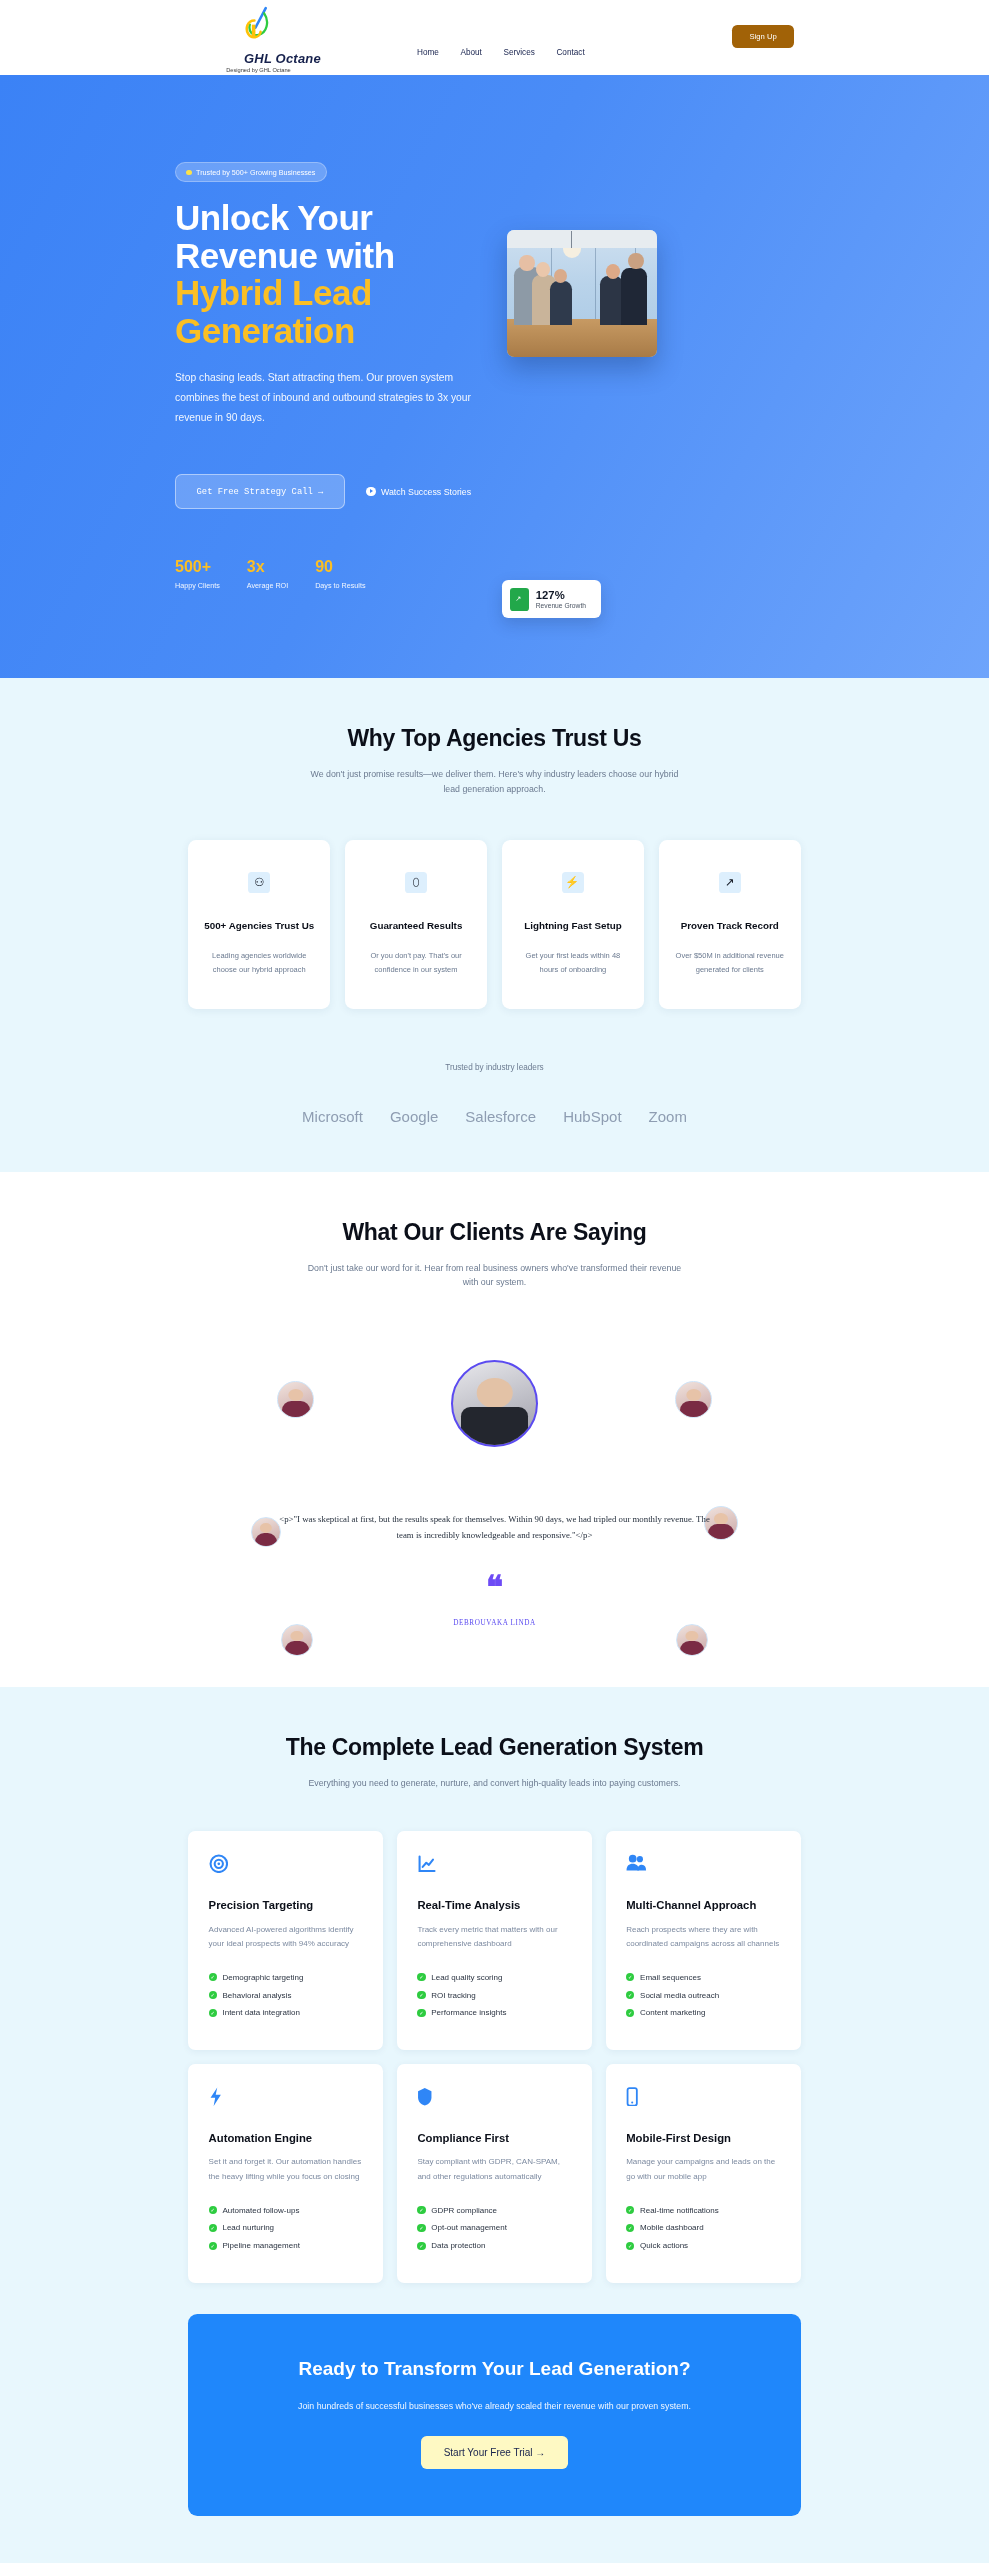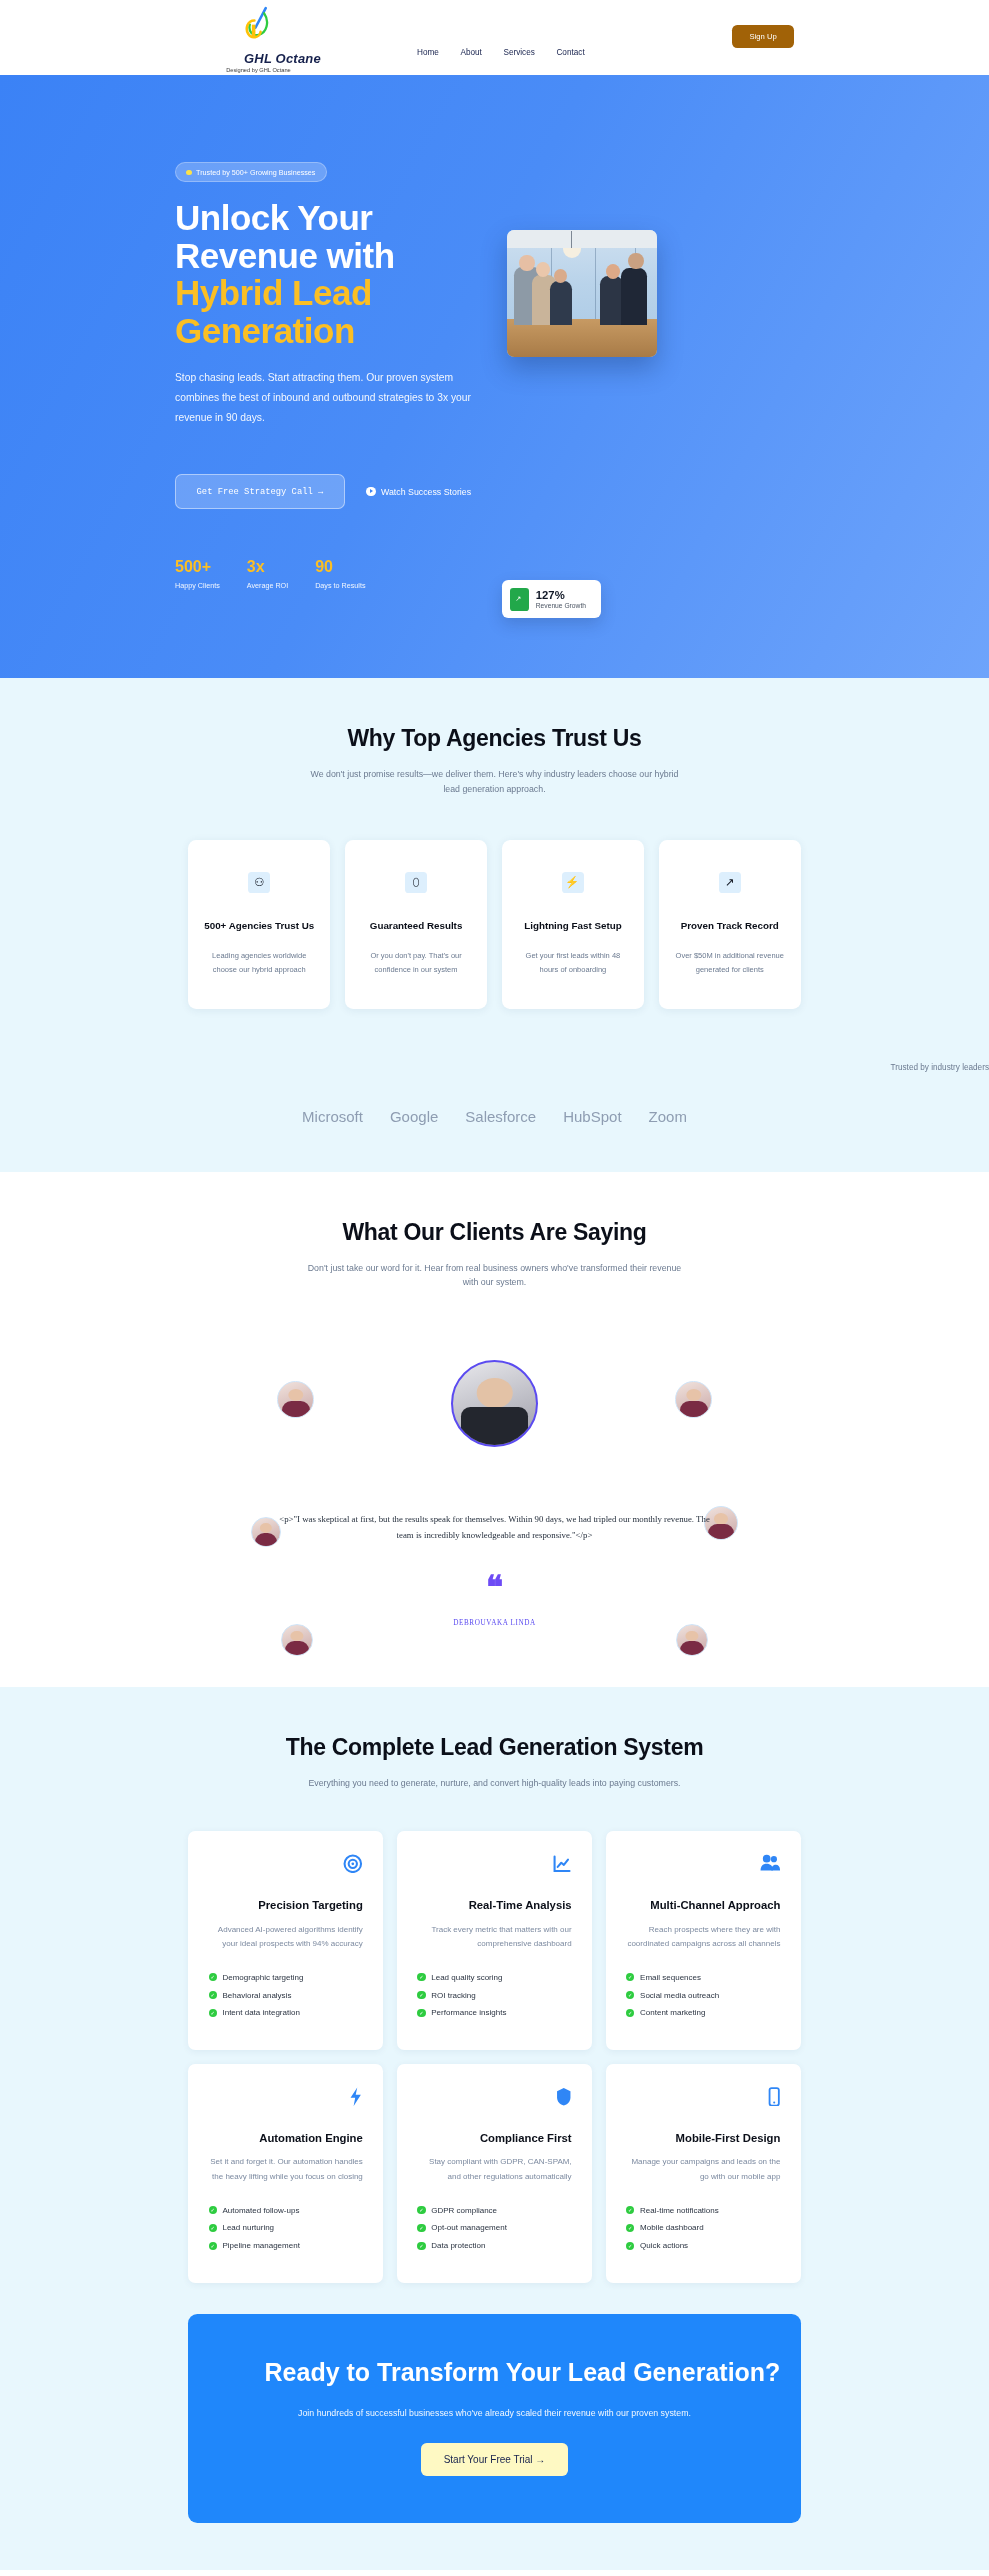--- a/index.html
+++ b/index.html
@@ -102,21 +102,21 @@
   .sec-head p { margin: 15px auto 0; max-width: 381px; font-size: 8.8px; line-height:1.62; color:#6b7a90; }
 
   
   .trust-grid { width: 613px; margin: 44px auto 0; display:flex; gap: 14.4px;}
   .trust-card { flex:1; background:#fff; border-radius:8.2px; padding: 32px 15.5px 31px; text-align:center;
     box-shadow:0 1.5px 8.2px rgba(25,50,95,.07); }
   .trust-ico { width:21.6px;height:21.6px;margin:0 auto 27px; background:#ddeffd; border-radius:3.6px;
     display:flex;align-items:center;justify-content:center; font-size:11.3px; color:#0b0f19;}
   .trust-card h3 { font-size:9.8px; font-weight:800; color:#0b0f19; }
   .trust-card p { margin-top:17.5px; font-size:7.5px; line-height:1.95; color:#6b7a90;}
-  .trusted-by { margin-top: 54px; text-align:right; font-size:8.2px; color:#6b7a90;}
+  .trusted-by { margin-top: 54px; text-align:center; font-size:8.2px; color:#6b7a90;}
   .logos { margin-top: 27px; display:flex; justify-content:center; gap:27px;}
   .logos span { font-size: 15px; font-weight:400; color:#8e9db2;margin-top:9px; }
 
   
   .tst-stage { position:relative; width:639px; height: 289px; margin: 61px auto 0;}
   .av { position:absolute; border-radius:50%; overflow:hidden; border:1.5px solid #cfe4f8;
         background:linear-gradient(160deg,#f1e3dd,#c9a7a7); }
   .av.big { width:87px;height:87px;border:2.1px solid #5b4bf0; left:276px; top:9.3px;
             background:linear-gradient(160deg,#e8e8ec,#9b9ba6); }
   .av i { position:absolute; display:block; }
@@ -125,32 +125,32 @@
   .av .b { left:10%; bottom:0; width:80%; height:46%; border-radius:9.3px 9.3px 0 0; background:#7a2b44; }
   .av.big .b { background:#23262e; }
   .av.big .f { background:#e3c2a6; }
   .tq { position:absolute; left:103px; top:160px; width:433px; text-align:center;
         font-size:8.8px; line-height:1.9; color:#1f2937; font-family:"Liberation Serif", serif;}
   .qmark { position:absolute; left:50%; transform:translateX(-50%); top:227px; font-size:32px; color:#6d4bf5; font-weight:800; line-height:.6;}
   .tname { position:absolute; left:50%; transform:translateX(-50%); top:268px; font-size:7.2px; letter-spacing:0.6px; color:#5b4bf0; font-family:"Liberation Serif", serif;}
 
   
   .feat-grid { width:613px; margin: 41px auto 0; display:grid; grid-template-columns: repeat(3, 1fr); gap: 13.4px;}
-  .feat-card { background:#fff; border-radius:7.2px; padding: 23px 20.6px 24px; box-shadow:0 1.5px 7.2px rgba(25,50,95,.06);text-align:right;}
+  .feat-card { background:#fff; border-radius:7.2px; padding: 23px 20.6px 24px; box-shadow:0 1.5px 7.2px rgba(25,50,95,.06);}
   .feat-ico { font-size:18.5px; color:#2f86f6; line-height:1; height:27px;}
   .feat-card h3 { margin-top:18.5px; font-size:11.3px; font-weight:800; color:#0b0f19;}
   .feat-card p { margin-top:11.3px; font-size:8px; line-height:1.85; color:#7c8aa0;}
   .feat-list { margin-top:20.6px; list-style:none; }
   .feat-list li { display:flex; align-items:center; gap:5.7px; font-size:8px; color:#2b3442; margin-bottom:8.8px;}
   .chk { width:8.2px;height:8.2px;border-radius:50%;background:#2ecc40;color:#fff;font-size:5.2px;
          display:flex;align-items:center;justify-content:center; flex:0 0 8.2px;}
 
   
   .midcta { width:613px; margin: 31px auto 0; background:#1f87fb; border-radius:9.3px; text-align:center; padding: 44px 20.6px 47px;}
-  .midcta h2 { font-size:25px; font-weight:800; color:#fff;text-align:right;}
+  .midcta h2 { font-size:19px; font-weight:800; color:#fff;}
   .midcta p { margin-top:19px; font-size:8.8px; line-height:1.6; color:rgba(255,255,255,.95);}
   .midcta button { margin-top:23px; background:#fef9c3; color:#17224d; border:none; border-radius:5.7px;
       padding:10.8px 23px; font-size:10px; font-family:Liberation Sans, sans-serif; cursor:pointer;}
 </style>
 </head>
 <body>
 
 <div class="wrap">
 
   <header class="site-header">

